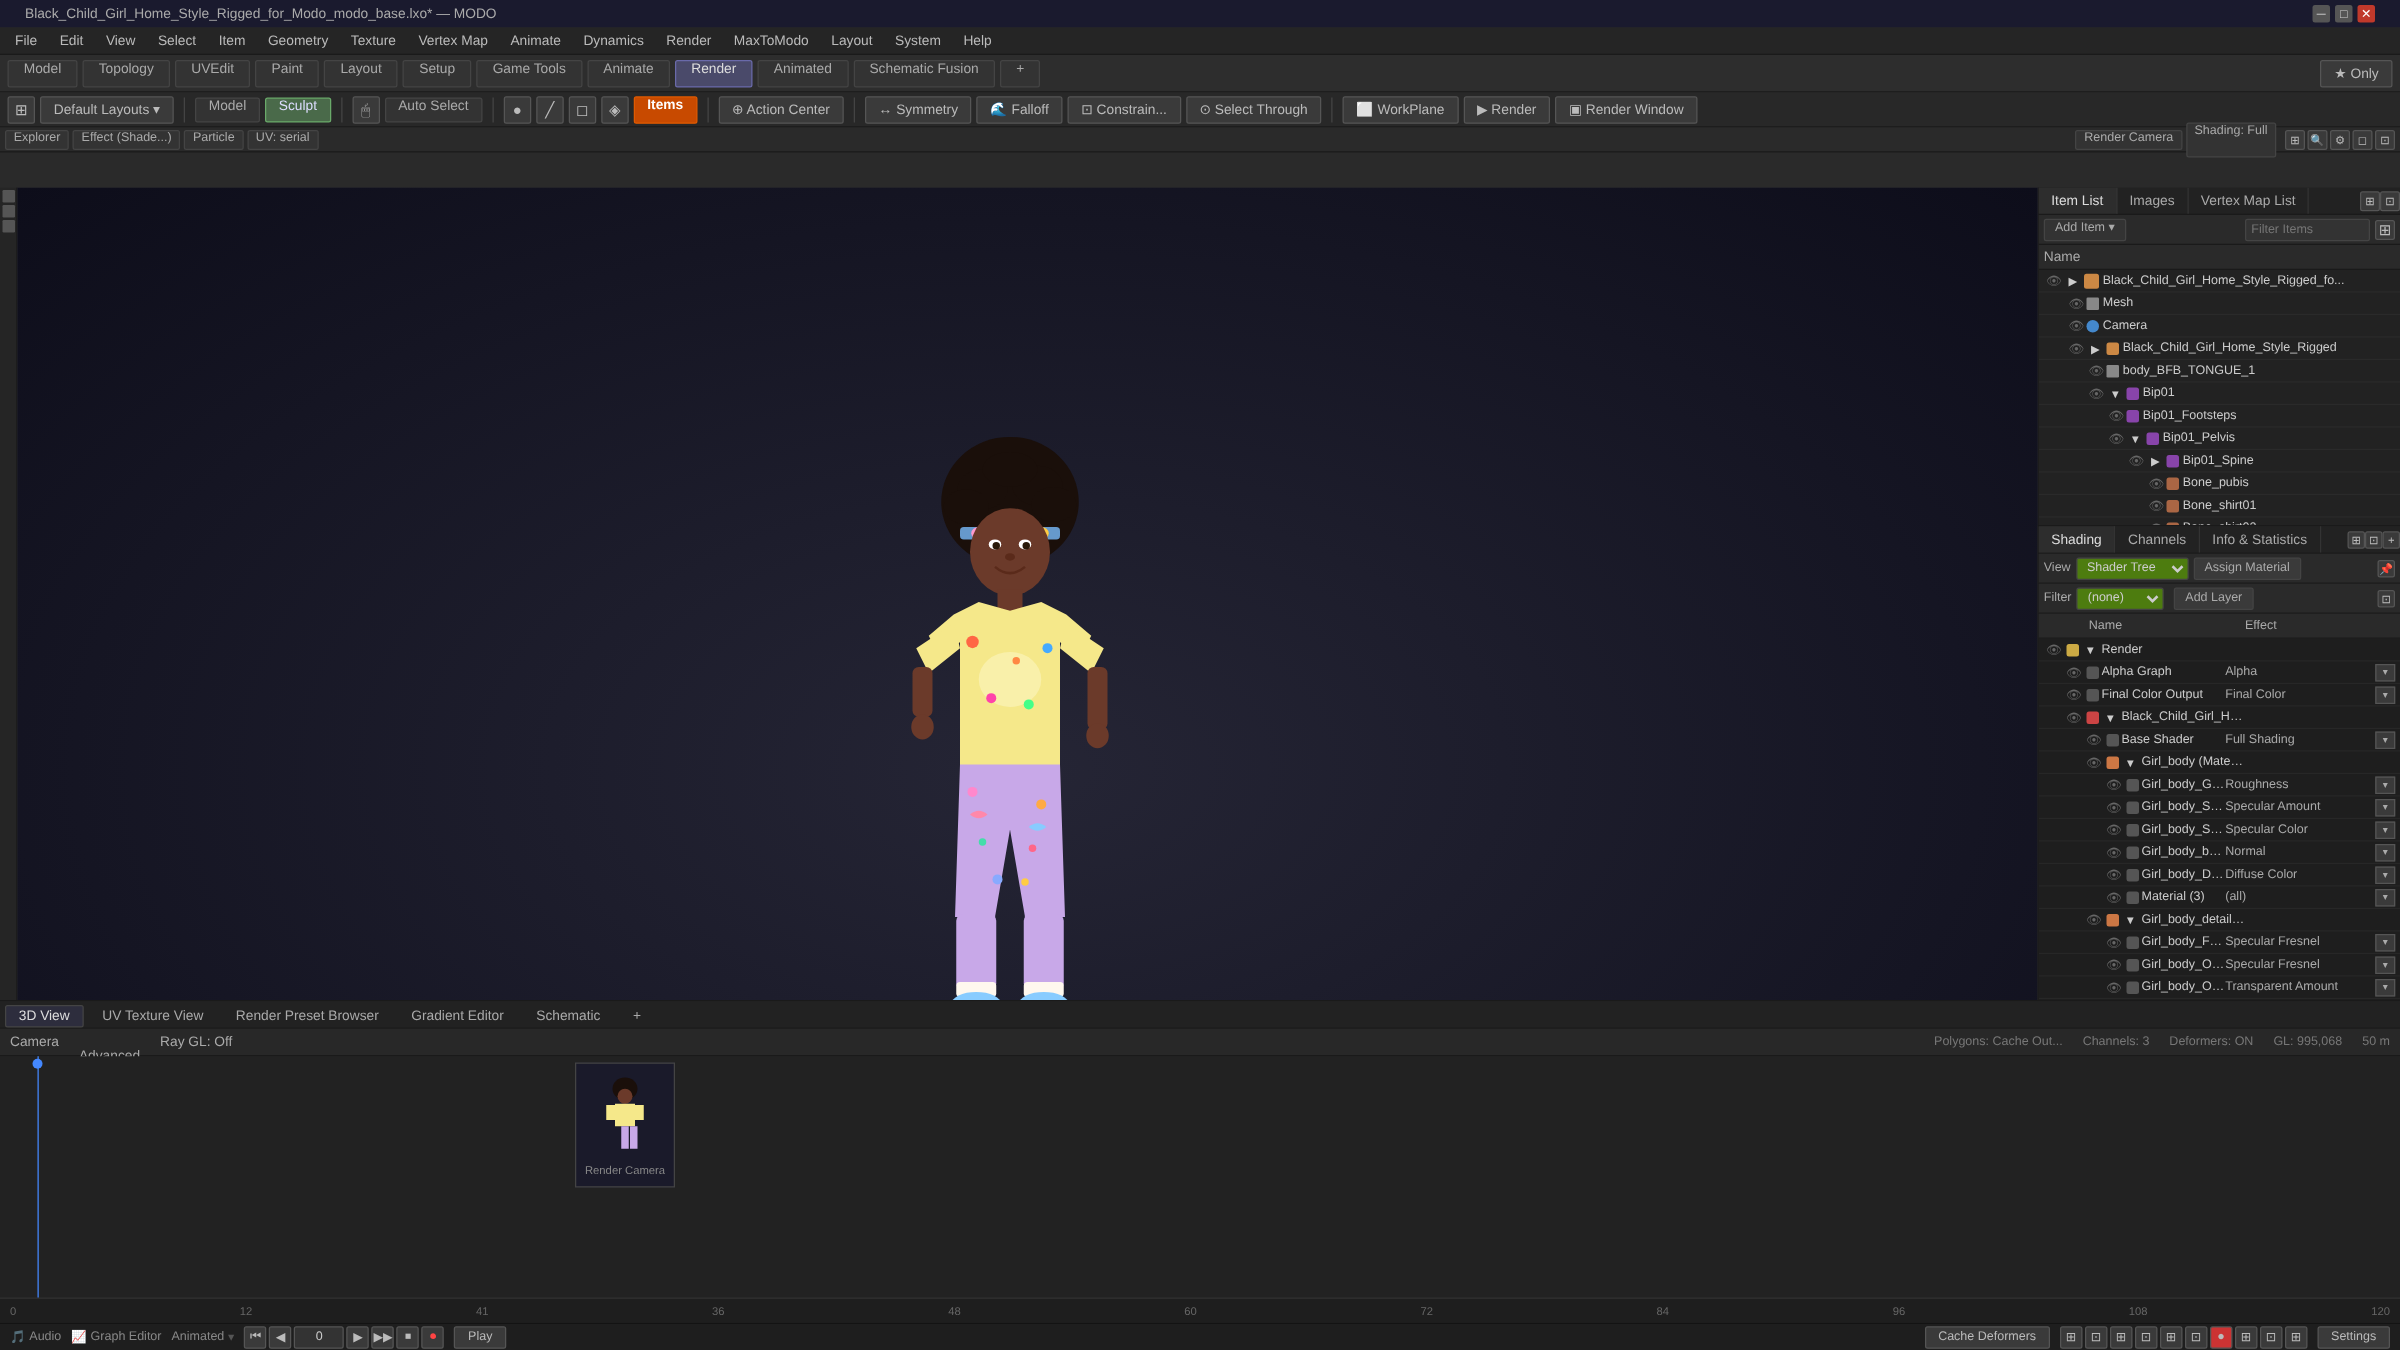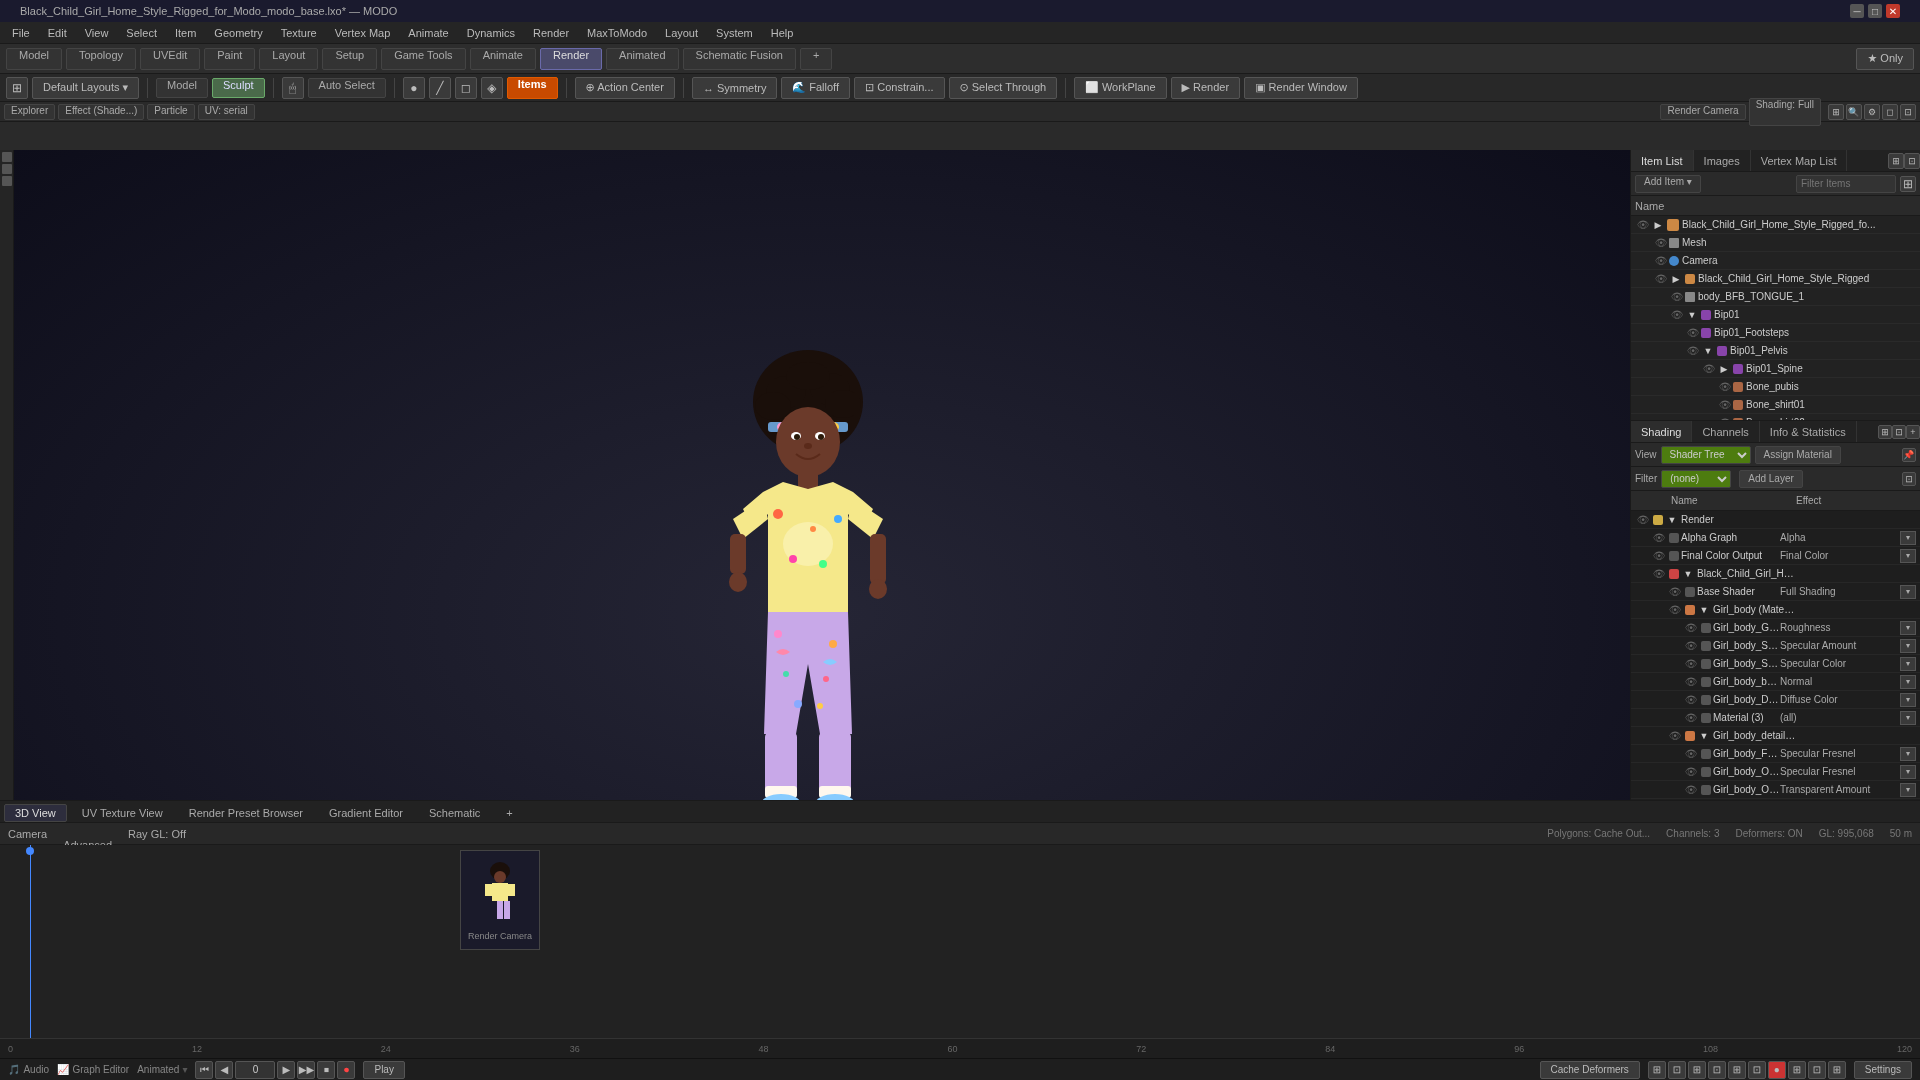--- a/index.html
+++ b/index.html
@@ -506,21 +506,21 @@
         <rect x="10" y="25" width="8" height="12" fill="#f5e88a"></rect>
         <rect x="32" y="25" width="8" height="12" fill="#f5e88a"></rect>
       </svg>
       <span style="color:#888; font-size:9px; margin-top:2px;">Render Camera</span>
     </div>
 
     <div style="position:absolute; bottom:0; left:0; right:0; height:20px; background:#1e1e1e; display:flex; align-items:center; border-top:1px solid #333;">
       <div style="display:flex; width:100%; justify-content:space-between; padding:0 8px;">
         <span style="color:#666; font-size:9px;">0</span>
         <span style="color:#666; font-size:9px;">12</span>
-        <span style="color:#666; font-size:9px;">24</span>
+        <span style="color:#666; font-size:9px;">41</span>
         <span style="color:#666; font-size:9px;">36</span>
         <span style="color:#666; font-size:9px;">48</span>
         <span style="color:#666; font-size:9px;">60</span>
         <span style="color:#666; font-size:9px;">72</span>
         <span style="color:#666; font-size:9px;">84</span>
         <span style="color:#666; font-size:9px;">96</span>
         <span style="color:#666; font-size:9px;">108</span>
         <span style="color:#666; font-size:9px;">120</span>
       </div>
     </div>

